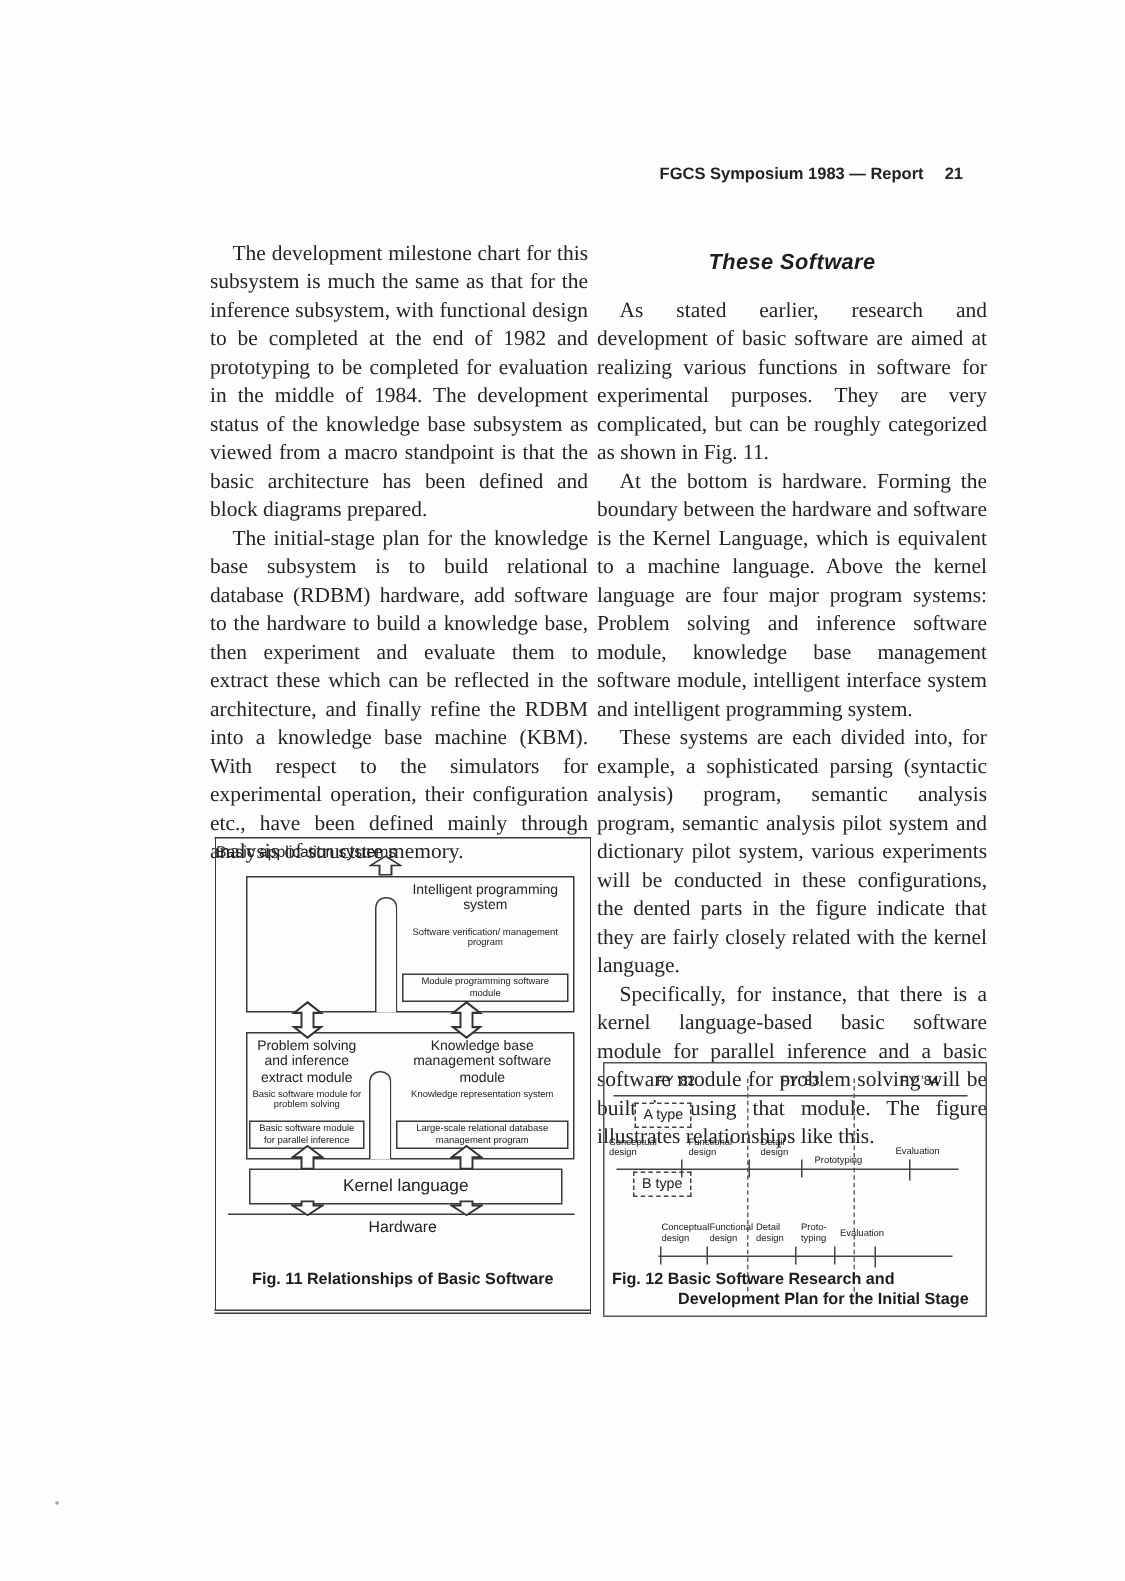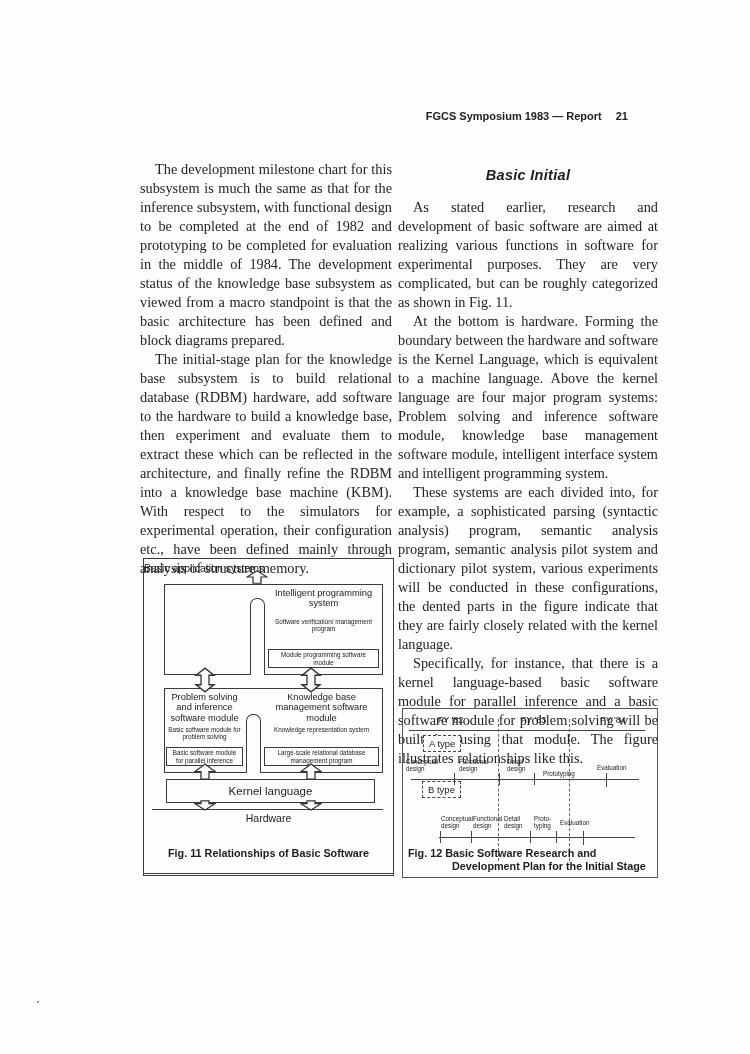--- a/index.html
+++ b/index.html
@@ -8,21 +8,21 @@
     --line:#3a3a3a;
   }
   html,body{margin:0;padding:0;background:#e8e8e6;}
   .page{
     position:relative;width:750px;height:1054px;background:var(--paper);
     margin:0 auto;overflow:hidden;color:var(--ink);
     font-family:"Liberation Serif", serif;
   }
   
   .header{
-    position:absolute;top:110px;left:384px;width:244px;text-align:right;
+    position:absolute;top:110px;left:398px;width:244px;text-align:right;
     font-family:"Liberation Sans", sans-serif;font-weight:bold;font-size:11px;color:#222;
   }
   .header .pagenum{margin-left:14px;}
   
   .col{position:absolute;text-align:justify;font-size:14.3px;line-height:19px;color:#232323;}
   .col p{margin:0;text-indent:15px;}
   .col-left{left:140px;top:160px;width:252px;}
   .col-right{left:398px;top:166px;width:260px;}
   .section-heading{
     text-align:center;font-family:"Liberation Sans", sans-serif;
@@ -118,21 +118,21 @@
   <div class="header">
     <span>FGCS Symposium 1983 — Report</span><span class="pagenum">21</span>
   </div>
 
   <div class="col col-left">
     <p>The development milestone chart for this subsystem is much the same as that for the inference subsystem, with functional design to be completed at the end of 1982 and prototyping to be completed for evaluation in the middle of 1984. The development status of the knowledge base subsystem as viewed from a macro standpoint is that the basic architecture has been defined and block diagrams prepared.</p>
     <p>The initial-stage plan for the knowledge base subsystem is to build relational database (RDBM) hardware, add software to the hardware to build a knowledge base, then experiment and evaluate them to extract these which can be reflected in the architecture, and finally refine the RDBM into a knowledge base machine (KBM). With respect to the simulators for experimental operation, their configuration etc., have been defined mainly through analysis of structure memory.</p>
   </div>
 
   <div class="col col-right">
-    <div class="section-heading">Basic Initial</div>
+    <div class="section-heading">These Software</div>
     <p>As stated earlier, research and development of basic software are aimed at realizing various functions in software for experimental purposes. They are very complicated, but can be roughly categorized as shown in Fig. 11.</p>
     <p>At the bottom is hardware. Forming the boundary between the hardware and software is the Kernel Language, which is equivalent to a machine language. Above the kernel language are four major program systems: Problem solving and inference software module, knowledge base management software module, intelligent interface system and intelligent programming system.</p>
     <p>These systems are each divided into, for example, a sophisticated parsing (syntactic analysis) program, semantic analysis program, semantic analysis pilot system and dictionary pilot system, various experiments will be conducted in these configurations, the dented parts in the figure indicate that they are fairly closely related with the kernel language.</p>
     <p>Specifically, for instance, that there is a kernel language-based basic software module for parallel inference and a basic software module for problem solving will be built by using that module. The figure illustrates relationships like this.</p>
   </div>
 
   <div class="fig11">
     <div class="f11-top-label">Basic application systems</div>
 
     <svg class="blockarrow" style="left:102px;top:11px;" width="22" height="14" viewBox="0 0 22 18" preserveAspectRatio="none">
@@ -150,21 +150,21 @@
 
     <svg class="blockarrow" style="left:50px;top:108px;" width="22" height="26" viewBox="0 0 22 22" preserveAspectRatio="none">
         <polygon points="11,1 20,7 15,7 15,15 20,15 11,21 2,15 7,15 7,7 2,7"></polygon>
       </svg>
     <svg class="blockarrow" style="left:156px;top:108px;" width="22" height="26" viewBox="0 0 22 22" preserveAspectRatio="none">
         <polygon points="11,1 20,7 15,7 15,15 20,15 11,21 2,15 7,15 7,7 2,7"></polygon>
       </svg>
 
     <div class="lvl lvl2">
       <div class="half l2-left">
-        <div class="lvl-title">Problem solving and inference software module</div>
+        <div class="lvl-title">Problem solving and inference extract module</div>
         <div class="lvl-item">Basic software module for problem solving</div>
         <div class="lvl-inner">Basic software module for parallel inference</div>
       </div>
       <div class="half l2-right">
         <div class="lvl-title">Knowledge base management software module</div>
         <div class="lvl-item">Knowledge representation system</div>
         <div class="lvl-inner">Large-scale relational database management program</div>
       </div>
       <div class="dent dent2"></div>
     </div>

